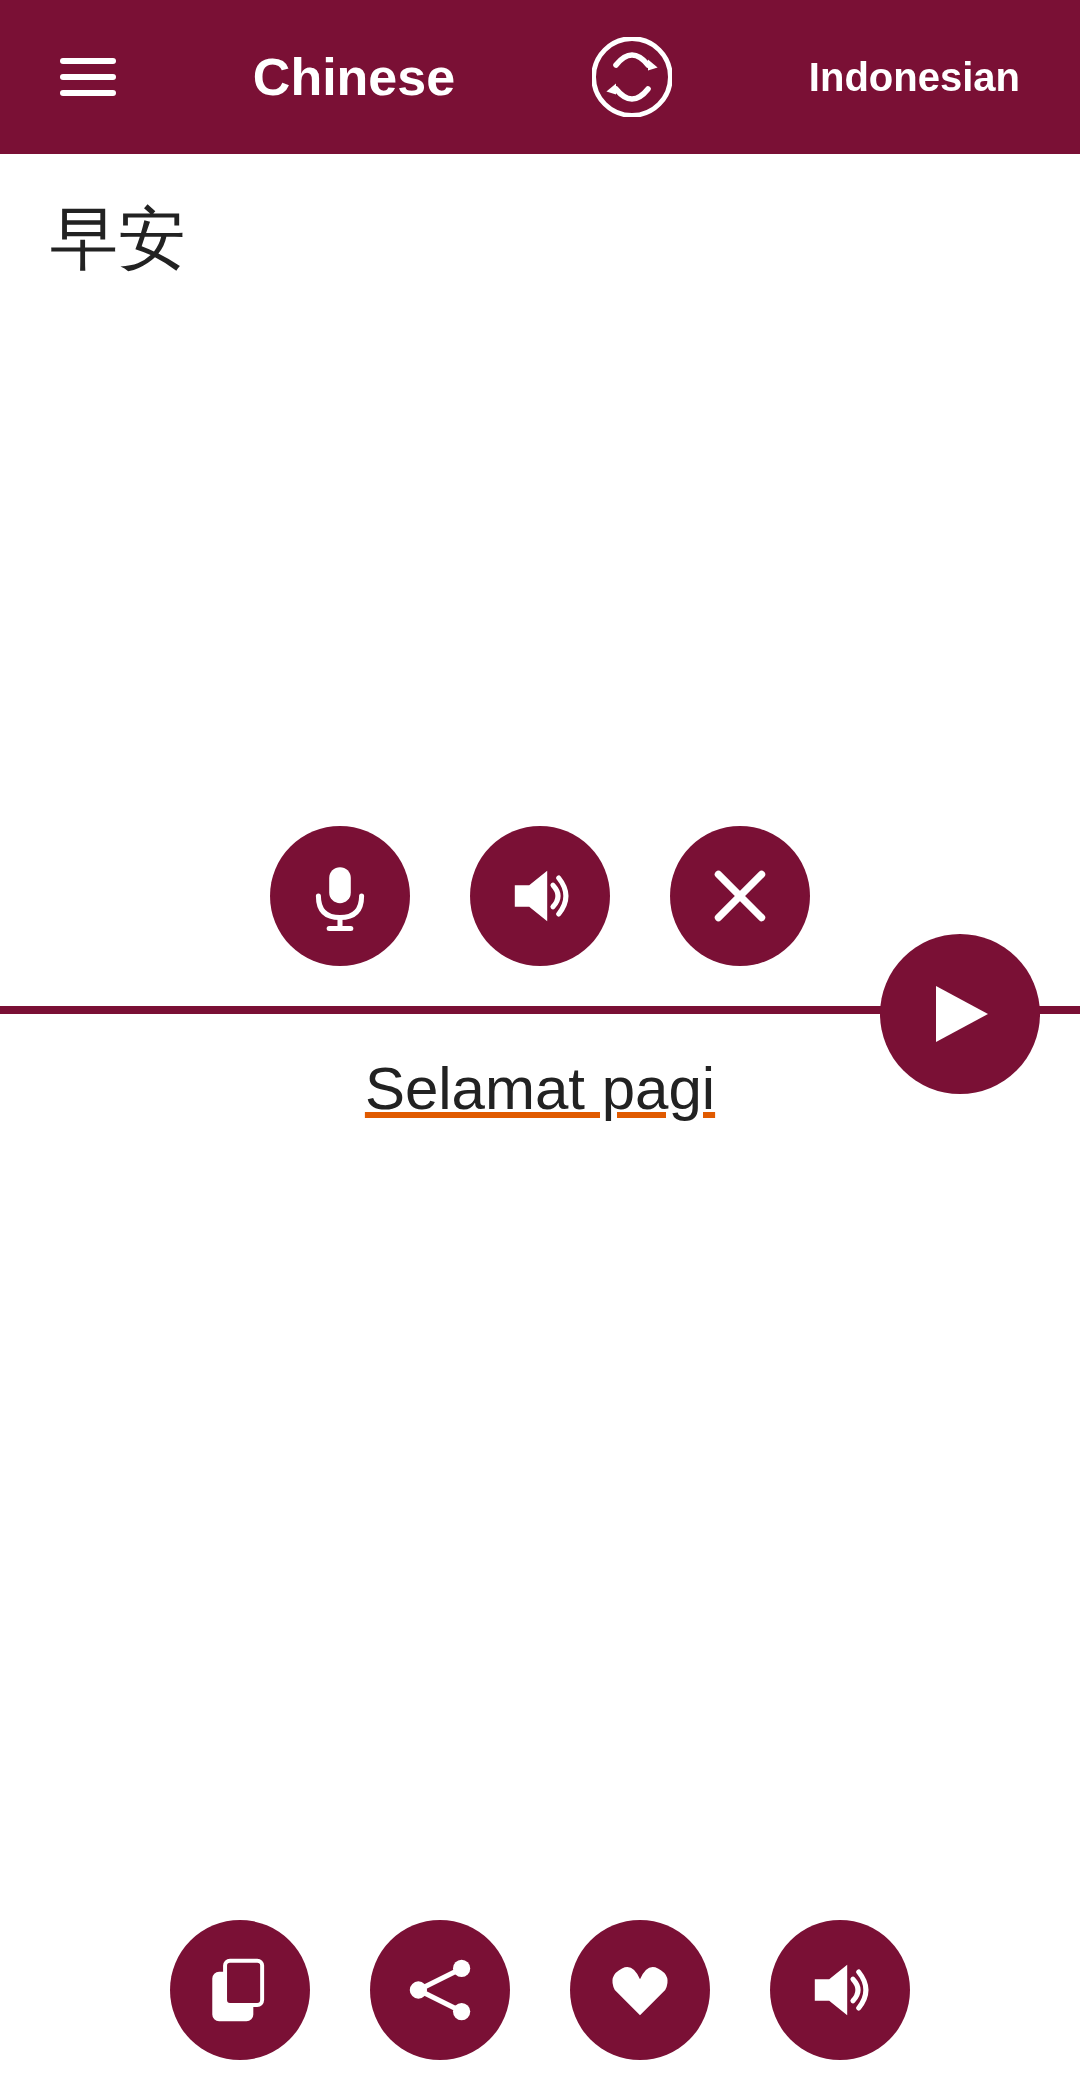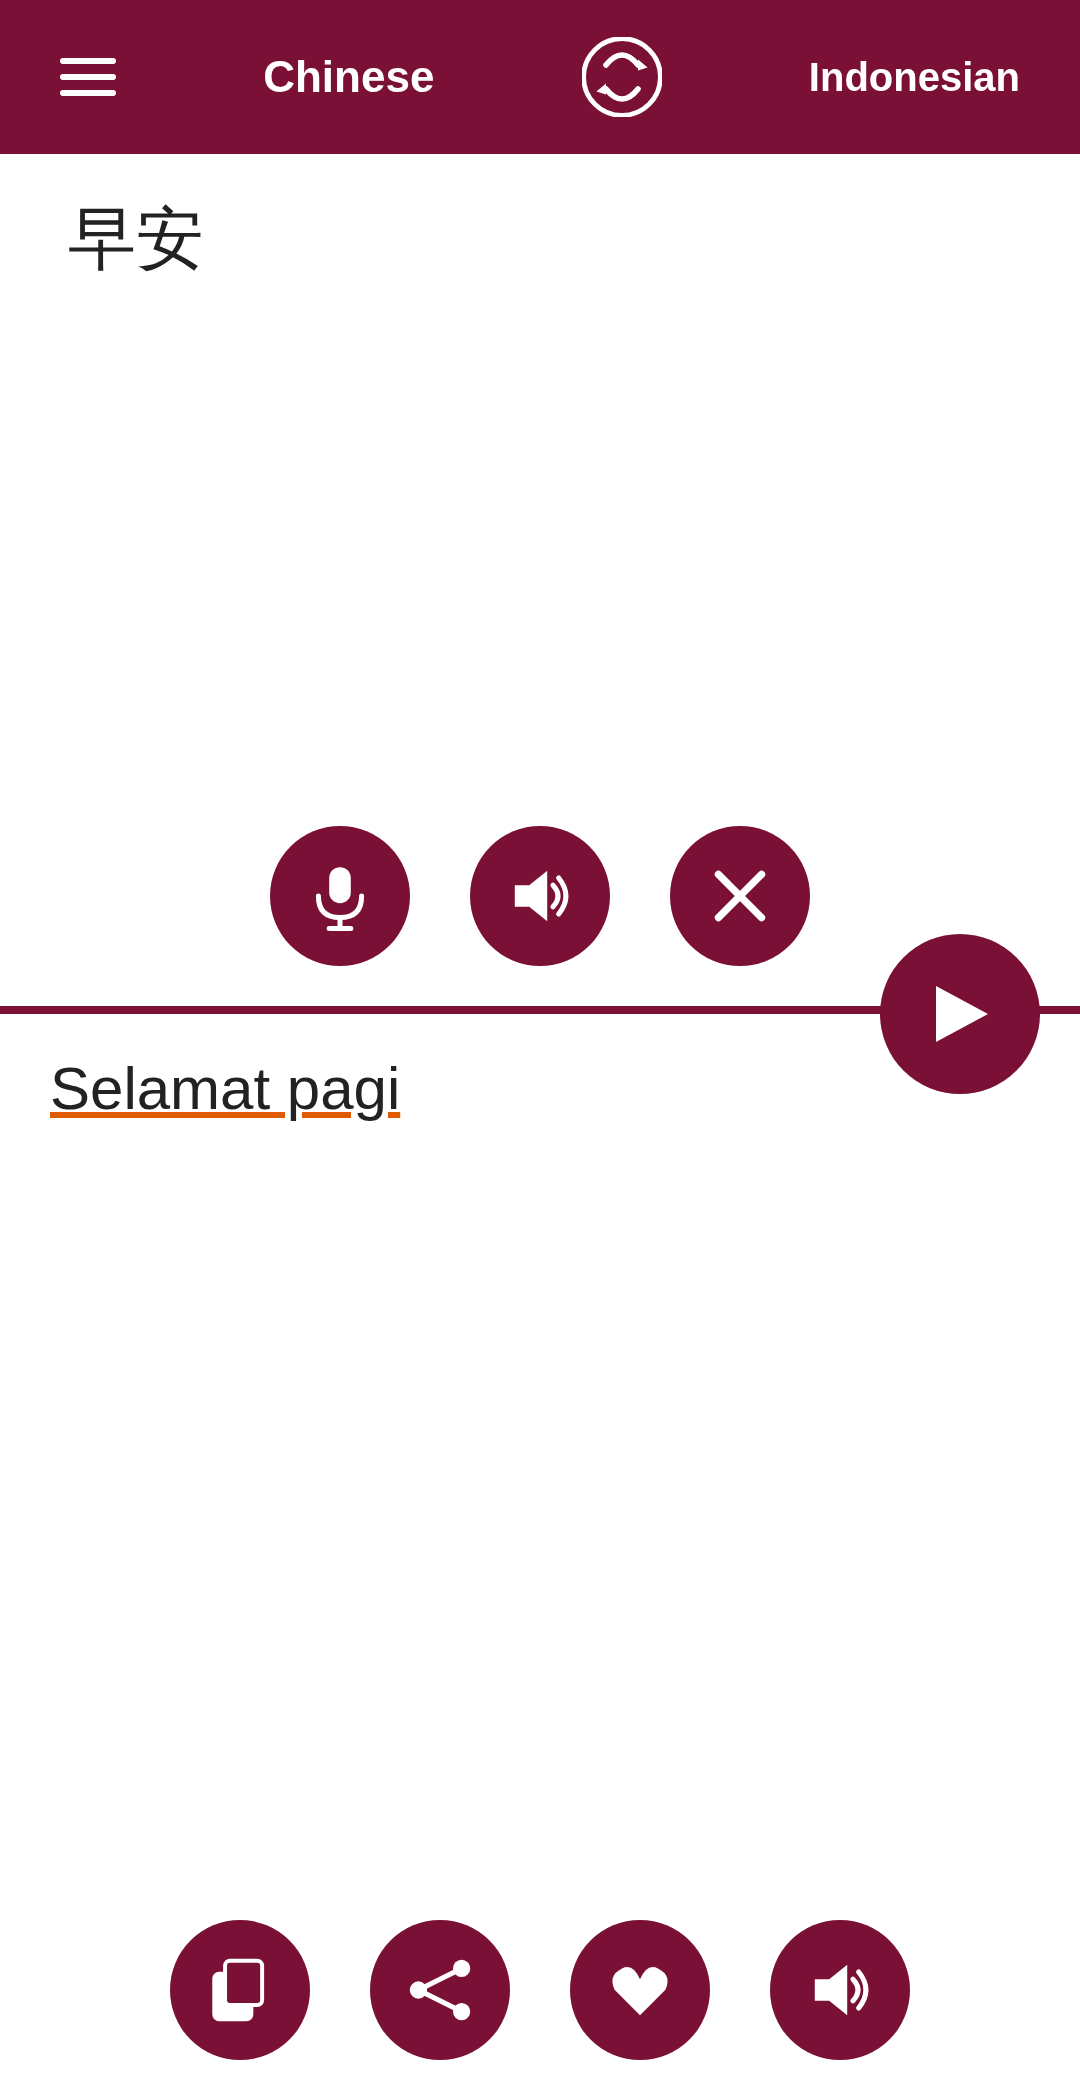--- a/index.html
+++ b/index.html
@@ -39,21 +39,21 @@
 
     .hamburger-line {
       width: 56px;
       height: 6px;
       background: #fff;
       border-radius: 3px;
     }
 
     .header-lang-left {
       color: #fff;
-      font-size: 44px;
+      font-size: 52px;
       font-weight: bold;
       cursor: pointer;
     }
 
     .header-swap-icon {
       width: 80px;
       height: 80px;
       cursor: pointer;
     }
 
@@ -66,21 +66,21 @@
 
     
     .input-section {
       background: #fff;
       position: relative;
       height: 860px;
       border-bottom: 8px solid #7a1035;
     }
 
     .input-text {
-      padding: 40px 68px;
+      padding: 40px 50px;
       font-size: 68px;
       color: #222;
       width: 100%;
       height: calc(100% - 160px);
       overflow: hidden;
     }
 
     .input-buttons {
       position: absolute;
       bottom: 40px;
@@ -130,20 +130,21 @@
       width: 80px;
       height: 80px;
       fill: #fff;
     }
 
     
     .output-section {
       background: #fff;
       position: relative;
       height: 1086px;
+      text-align: center;
     }
 
     .output-text {
       padding: 40px 50px;
       font-size: 60px;
       color: #222;
       width: 100%;
       height: calc(100% - 180px);
       overflow: hidden;
     }

